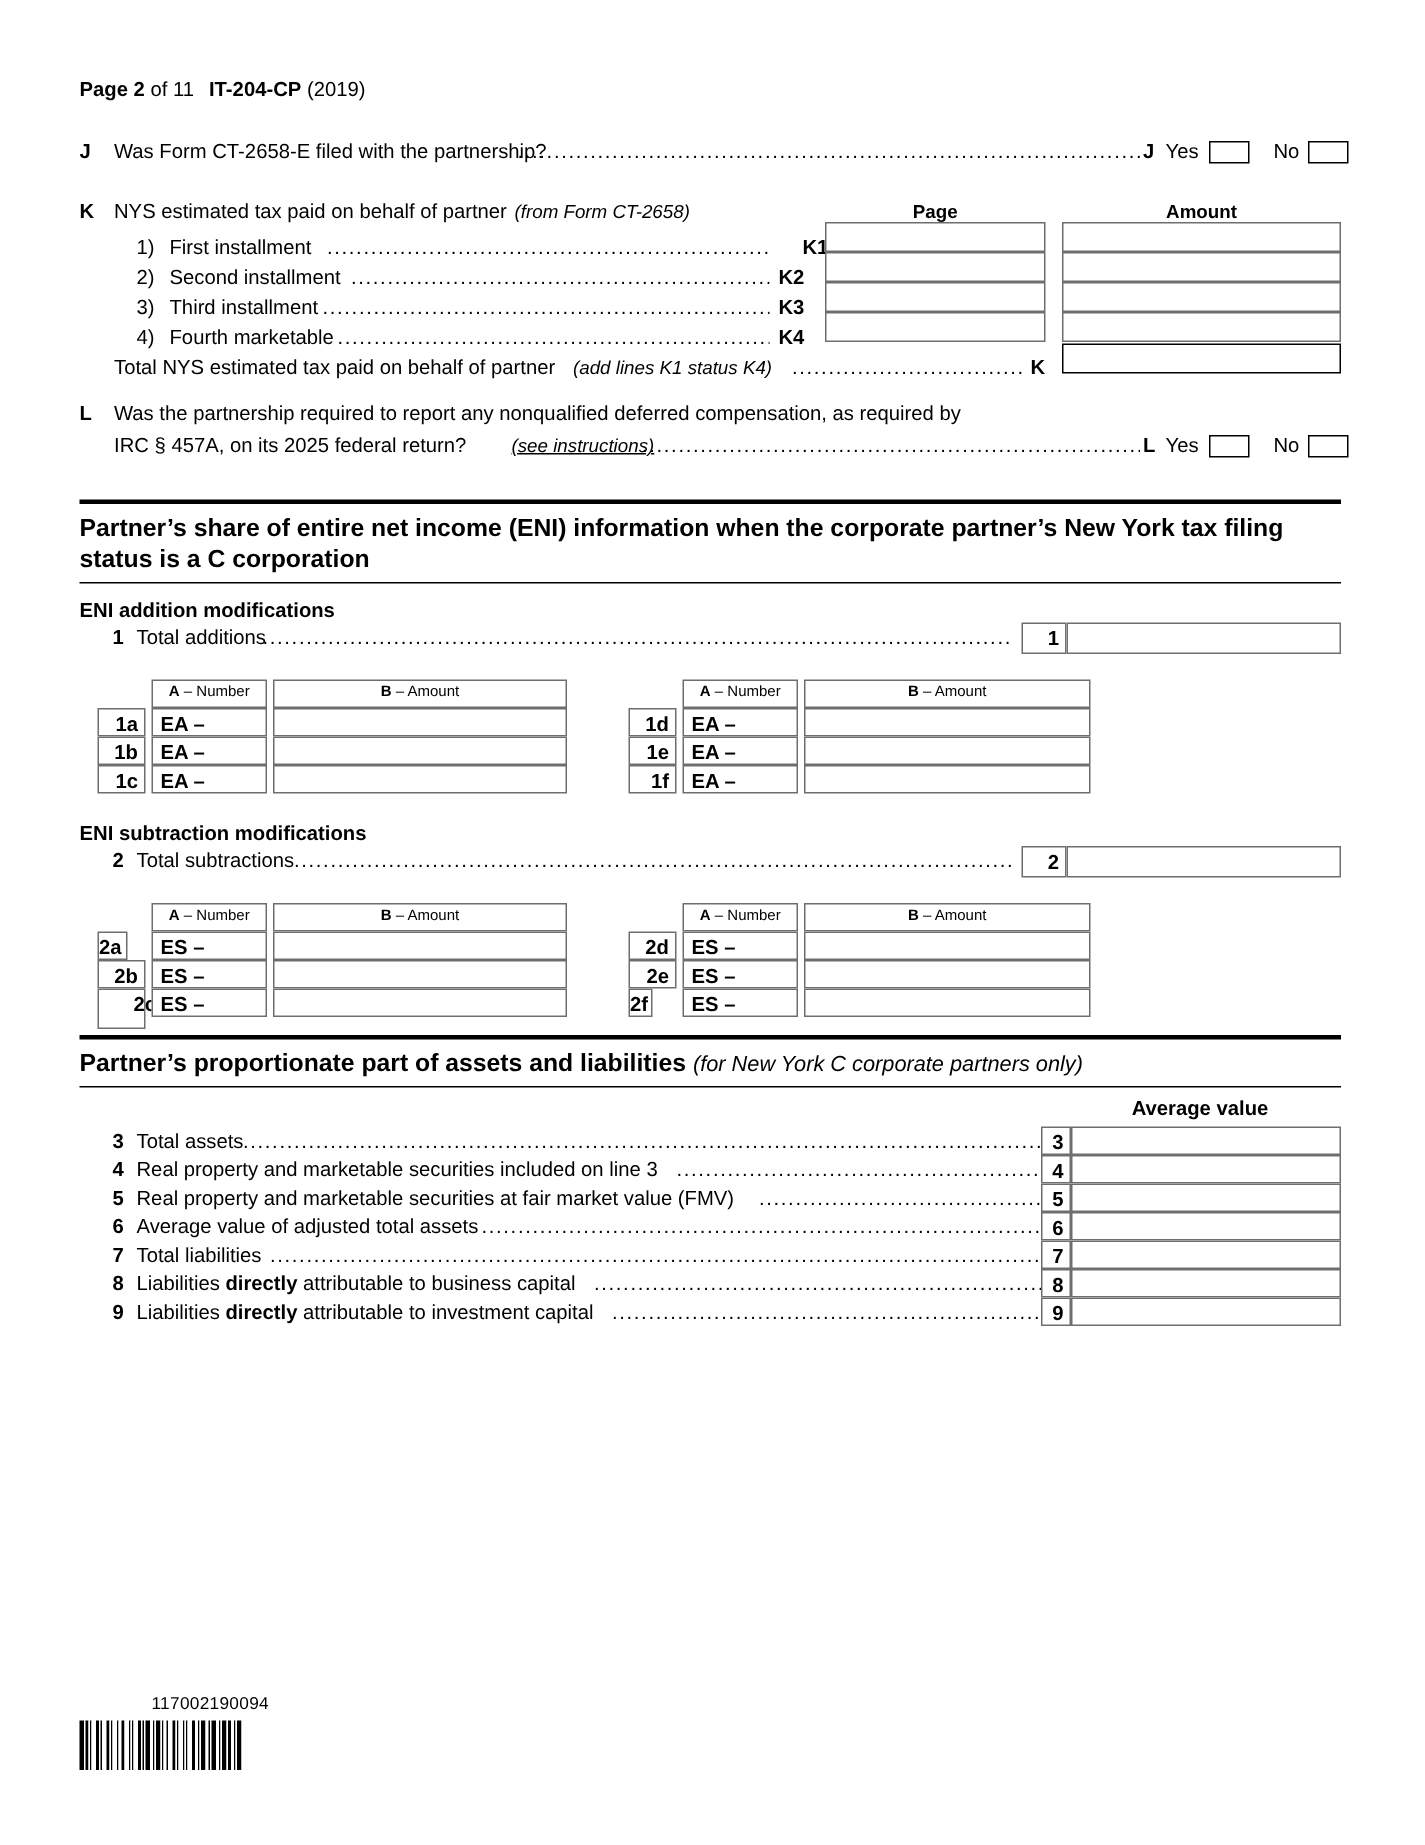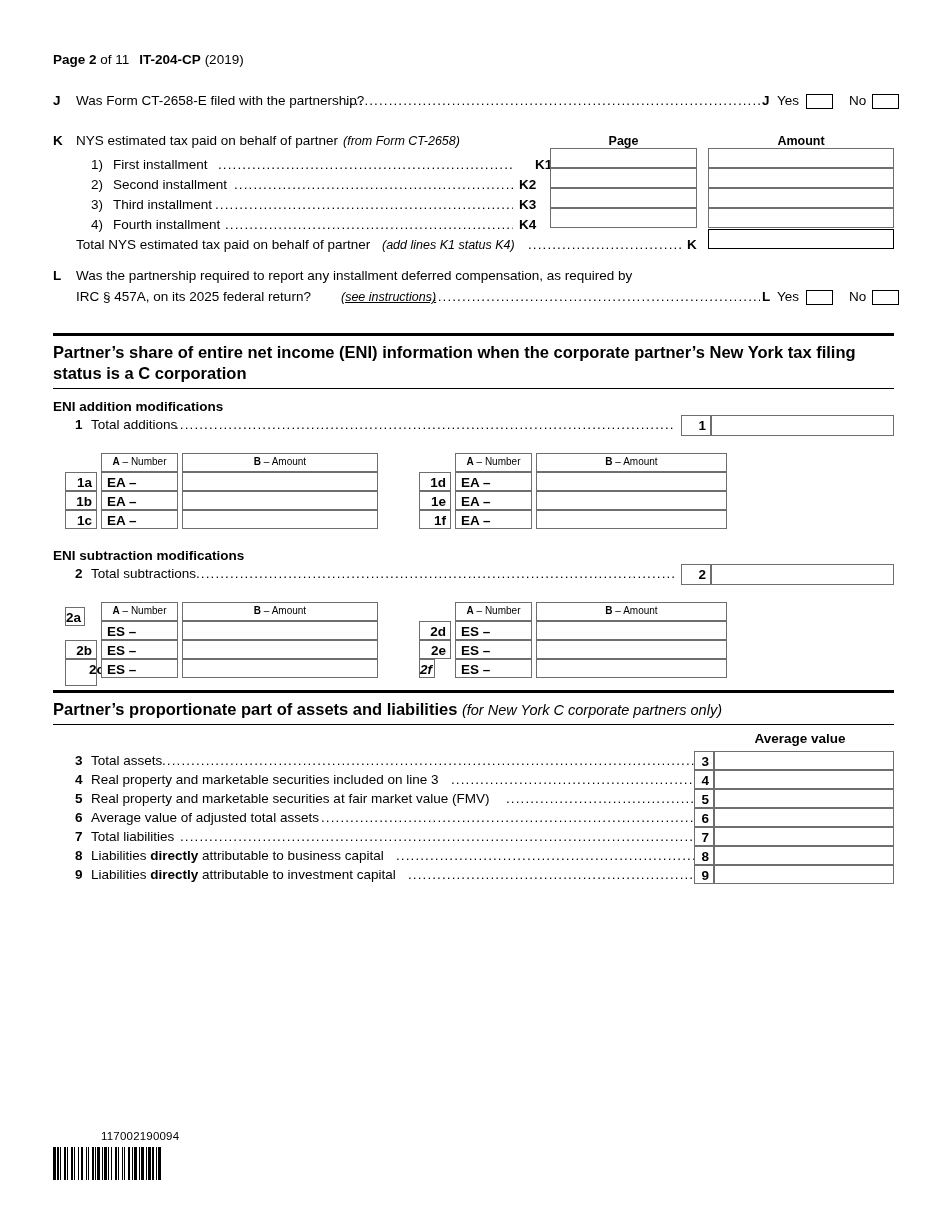--- a/index.html
+++ b/index.html
@@ -179,34 +179,34 @@
   <div class="box" style="left:708px; top:168px; width:186px; height:20px;"></div>
 
   <div class="row-abs lbl" style="left:91px; top:197px;">3)</div>
   <div class="row-abs lbl" style="left:113px; top:197px;">Third installment</div>
   <div class="row-abs leader" style="left:215px; top:197px; width:298px;">....................................................................................</div>
   <div class="row-abs lbl lbl-b" style="left:519px; top:197px;">K3</div>
   <div class="box" style="left:550px; top:188px; width:147px; height:20px;"></div>
   <div class="box" style="left:708px; top:188px; width:186px; height:20px;"></div>
 
   <div class="row-abs lbl" style="left:91px; top:217px;">4)</div>
-  <div class="row-abs lbl" style="left:113px; top:217px;">Fourth installment</div>
+  <div class="row-abs lbl" style="left:113px; top:217px;">Fourth marketable</div>
   <div class="row-abs leader" style="left:225px; top:217px; width:288px;">....................................................................................</div>
   <div class="row-abs lbl lbl-b" style="left:519px; top:217px;">K4</div>
   <div class="box" style="left:550px; top:208px; width:147px; height:20px;"></div>
   <div class="box" style="left:708px; top:208px; width:186px; height:20px;"></div>
 
   <div class="row-abs lbl" style="left:76px; top:237px;">Total NYS estimated tax paid on behalf of partner</div>
   <div class="row-abs ital" style="left:382px; top:238px;">(add lines K1 status K4)</div>
   <div class="row-abs leader" style="left:528px; top:237px; width:155px;">.........................................</div>
   <div class="row-abs lbl lbl-b" style="left:687px; top:237px;">K</div>
   <div class="box box-dark" style="left:708px; top:229px; width:186px; height:20px;"></div>
 
   <div class="row-abs lbl lbl-b" style="left:53px; top:268px;">L</div>
-  <div class="row-abs lbl" style="left:76px; top:268px;">Was the partnership required to report any installment deferred compensation, as required by</div>
+  <div class="row-abs lbl" style="left:76px; top:268px;">Was the partnership required to report any nonqualified deferred compensation, as required by</div>
   <div class="row-abs lbl" style="left:76px; top:289px;">IRC § 457A, on its 2025 federal return?</div>
   <div class="row-abs ital" style="left:341px; top:290px;text-decoration:underline;">(see instructions)</div>
   <div class="row-abs leader" style="left:428px; top:289px; width:332px;">...........................................................................................................</div>
   <div class="row-abs lbl lbl-b" style="left:762px; top:289px;">L</div>
   <div class="row-abs lbl" style="left:777px; top:289px;">Yes</div>
   <div class="ckbox" style="left:806px; top:290px;"></div>
   <div class="row-abs lbl" style="left:849px; top:289px;">No</div>
   <div class="ckbox" style="left:872px; top:290px;"></div>
 
   <div class="rule" style="left:53px; top:333px; width:841px; height:2.5px;"></div>
@@ -274,21 +274,21 @@
 
   <div class="box" style="left:101px; top:602px; width:77px; height:19px;"></div>
   <div class="colhdr" style="left:101px; top:605px; width:77px;">
     <span class="bold">A</span> – <span>Number</span>
   </div>
   <div class="box" style="left:182px; top:602px; width:196px; height:19px;"></div>
   <div class="colhdr" style="left:182px; top:605px; width:196px;">
     <span class="bold">B</span> – <span>Amount</span>
   </div>
 
-  <div class="cellnum" style="left:65px; top:607px; width:20px; height:19px;text-align:center;">2a</div>
+  <div class="cellnum" style="left:65px; top:621px; width:20px; height:19px;text-align:center;">2a</div>
   <div class="cellnum cellnum-l" style="left:101px; top:621px; width:77px; height:19px;">ES –</div>
   <div class="box" style="left:182px; top:621px; width:196px; height:19px;"></div>
 
   <div class="cellnum" style="left:65px; top:640px; width:32px; height:19px;">2b</div>
   <div class="cellnum cellnum-l" style="left:101px; top:640px; width:77px; height:19px;">ES –</div>
   <div class="box" style="left:182px; top:640px; width:196px; height:19px;"></div>
 
   <div class="cellnum" style="left:65px; top:659px; width:32px; height:27px;padding-left:23px;">2c</div>
   <div class="cellnum cellnum-l" style="left:101px; top:659px; width:77px; height:19px;">ES –</div>
   <div class="box" style="left:182px; top:659px; width:196px; height:19px;"></div>
@@ -303,21 +303,21 @@
   </div>
 
   <div class="cellnum" style="left:419px; top:621px; width:32px; height:19px;">2d</div>
   <div class="cellnum cellnum-l" style="left:455px; top:621px; width:77px; height:19px;">ES –</div>
   <div class="box" style="left:536px; top:621px; width:191px; height:19px;"></div>
 
   <div class="cellnum" style="left:419px; top:640px; width:32px; height:19px;">2e</div>
   <div class="cellnum cellnum-l" style="left:455px; top:640px; width:77px; height:19px;">ES –</div>
   <div class="box" style="left:536px; top:640px; width:191px; height:19px;"></div>
 
-  <div class="cellnum" style="left:419px; top:659px; width:16px; height:19px;font-style:italic;">2f</div>
+  <div class="cellnum" style="left:419px; top:659px; width:16px; height:19px;">2f</div>
   <div class="cellnum cellnum-l" style="left:455px; top:659px; width:77px; height:19px;">ES –</div>
   <div class="box" style="left:536px; top:659px; width:191px; height:19px;"></div>
 
   <div class="rule" style="left:53px; top:690px; width:841px; height:2.5px;"></div>
   <div class="sec-head" style="left:53px; top:699px; width:845px;">
     <span>Partner’s proportionate part of assets and liabilities</span>
     <span class="light">(for New York C corporate partners only)</span>
   </div>
   <div class="rule" style="left:53px; top:724px; width:841px; height:1.2px;"></div>
 

